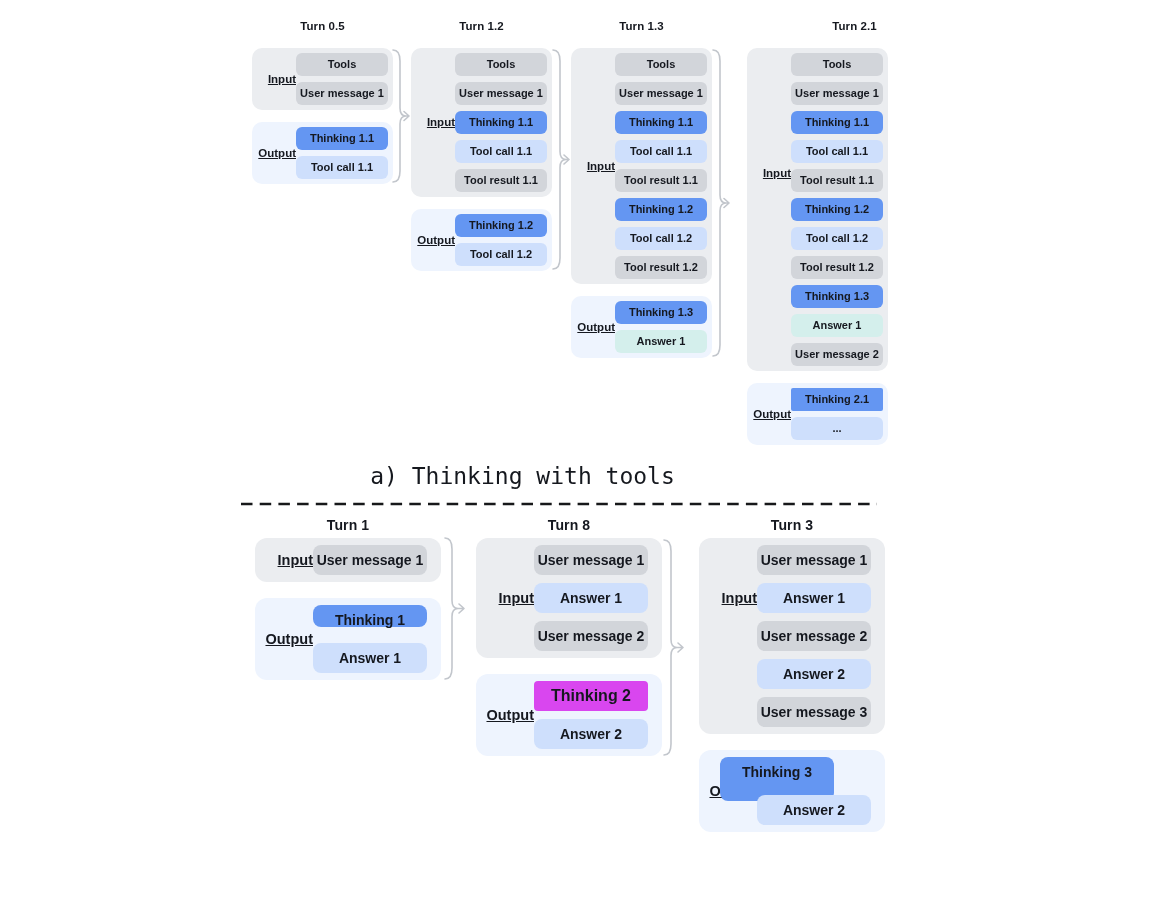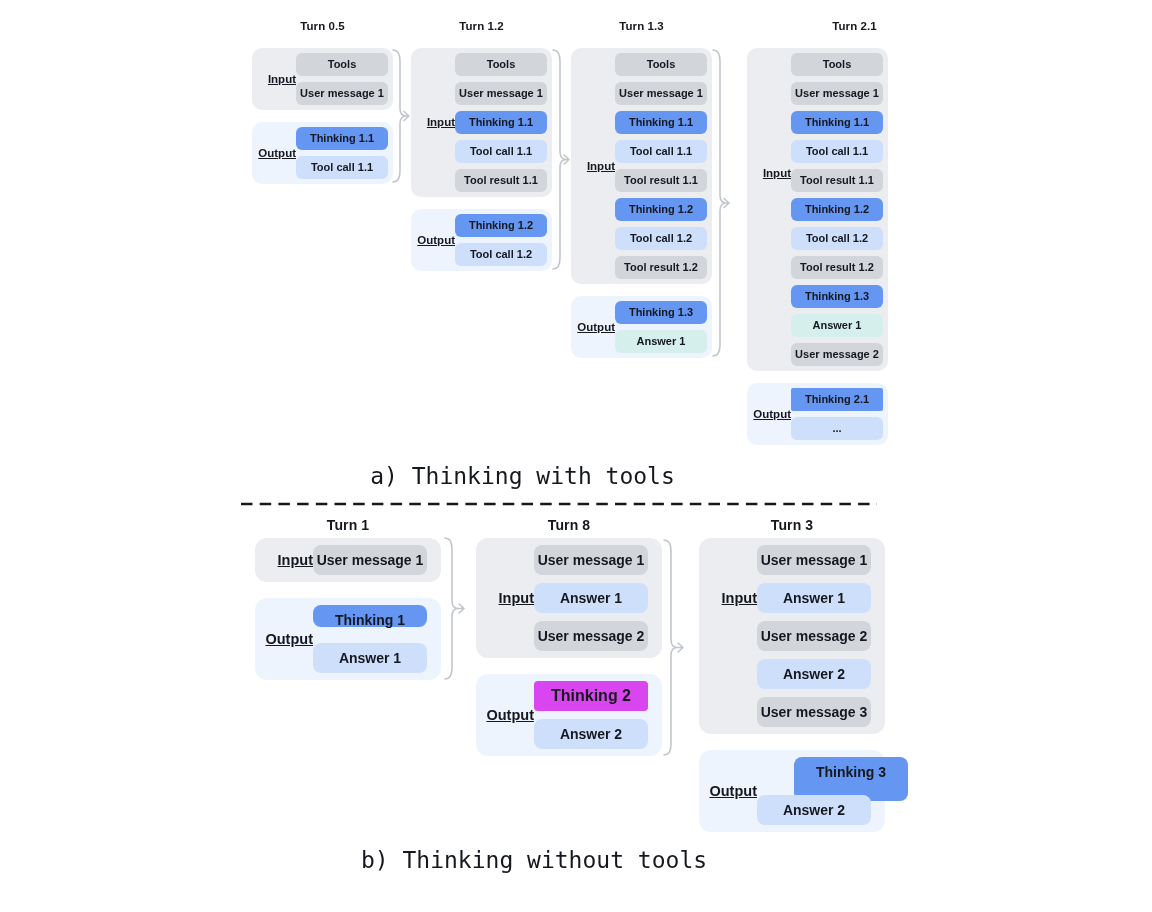--- a/index.html
+++ b/index.html
@@ -111,24 +111,23 @@
       <div class="ttl" style="left: 699px; top: 517px; width: 186px; font-size: 14px;">Turn 3</div>
       <div class="grp" style="left: 699px; top: 538px; width: 186px; height: 196px; border-radius: 12px; background: rgb(235, 237, 240);"></div>
       <div class="lbl" style="left: 699px; top: 583.5px; width: 58px; font-size: 14.5px; line-height: 29px;">Input</div>
       <div class="blk" style="left: 757px; top: 545px; width: 114px; height: 30px; line-height: 30px; font-size: 14px; border-radius: 8px; background: rgb(210, 213, 218);">User message 1</div>
       <div class="blk" style="left: 757px; top: 583px; width: 114px; height: 30px; line-height: 30px; font-size: 14px; border-radius: 8px; background: rgb(206, 223, 252);">Answer 1</div>
       <div class="blk" style="left: 757px; top: 621px; width: 114px; height: 30px; line-height: 30px; font-size: 14px; border-radius: 8px; background: rgb(210, 213, 218);">User message 2</div>
       <div class="blk" style="left: 757px; top: 659px; width: 114px; height: 30px; line-height: 30px; font-size: 14px; border-radius: 8px; background: rgb(206, 223, 252);">Answer 2</div>
       <div class="blk" style="left: 757px; top: 697px; width: 114px; height: 30px; line-height: 30px; font-size: 14px; border-radius: 8px; background: rgb(210, 213, 218);">User message 3</div>
       <div class="grp" style="left: 699px; top: 750px; width: 186px; height: 82px; border-radius: 12px; background: rgb(238, 244, 254);"></div>
       <div class="lbl" style="left: 699px; top: 776.5px; width: 58px; font-size: 14.5px; line-height: 29px;">Output</div>
-      <div class="blk" style="left: 794px; top: 757px; width: 114px; height: 44px; line-height: 30px; font-size: 14px; border-radius: 8px; background: rgb(100, 150, 242);">Thinking 3</div>
+      <div class="blk" style="left: 720px; top: 757px; width: 114px; height: 44px; line-height: 30px; font-size: 14px; border-radius: 8px; background: rgb(100, 150, 242);">Thinking 3</div>
       <div class="blk" style="left: 757px; top: 795px; width: 114px; height: 30px; line-height: 30px; font-size: 14px; border-radius: 8px; background: rgb(206, 223, 252);">Answer 2</div>
       <svg width="30" height="145" style="position: absolute; left: 444px; top: 536px; overflow: visible;">
         <path d="M1 2 C6 2 8 5.5 8 13 L8 64.5 C8 69.5 10 72.5 14 72.5 L19 72.5 M14 72.5 C10 72.5 8 75.5 8 80.5 L8 132 C8 139.5 6 143 1 143 M15 68 L20 72.5 L15 77" fill="none" stroke="#C2C6CC" stroke-width="1.6" stroke-linecap="round" stroke-linejoin="round"></path>
       </svg>
       <svg width="30" height="219" style="position: absolute; left: 663px; top: 538px; overflow: visible;">
         <path d="M1 2 C6 2 8 5.5 8 13 L8 101.5 C8 106.5 10 109.5 14 109.5 L19 109.5 M14 109.5 C10 109.5 8 112.5 8 117.5 L8 206 C8 213.5 6 217 1 217 M15 105 L20 109.5 L15 114" fill="none" stroke="#C2C6CC" stroke-width="1.6" stroke-linecap="round" stroke-linejoin="round"></path>
       </svg>
     </div>
 
-  <div class="caption" style="left:240px;top:847px;width:588px;">b) Thinking without tools</div>
 </div>
 
 </body></html>

